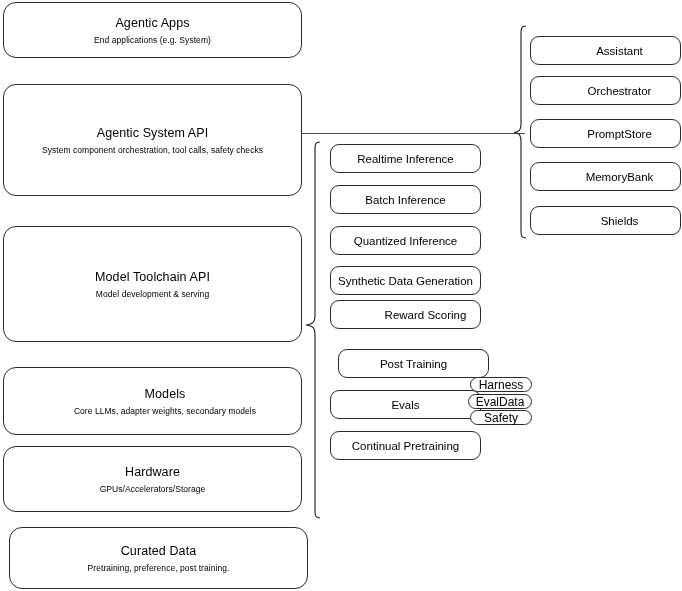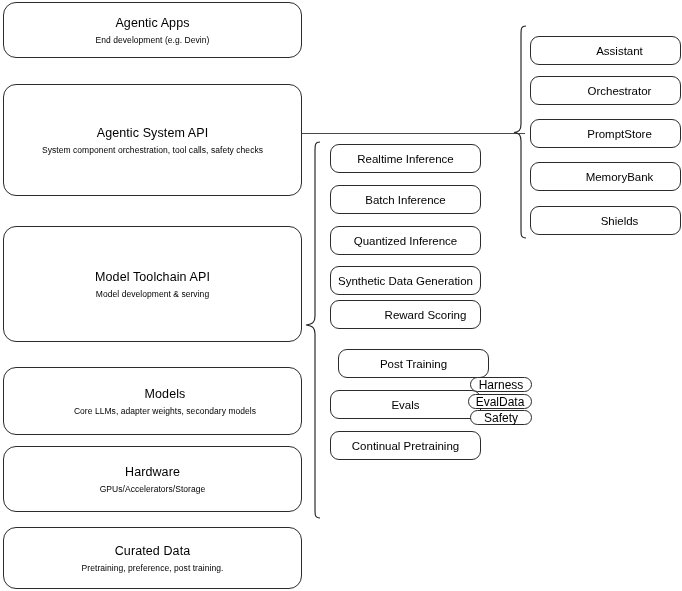--- a/index.html
+++ b/index.html
@@ -105,21 +105,21 @@
     stroke-width: 1.2;
   }
 </style>
 </head>
 <body>
 
 <div id="canvas">
 
   <div class="node layer" style="top:2px;height:56px;">
     <div class="title">Agentic Apps</div>
-    <div class="subtitle">End development (e.g. Devin)</div>
+    <div class="subtitle">End applications (e.g. System)</div>
   </div>
 
   <div class="node layer" style="top:84px;height:112px;">
     <div class="title">Agentic System API</div>
     <div class="subtitle">System component orchestration, tool calls, safety checks</div>
   </div>
 
   <div class="node layer" style="top:226px;height:116px;">
     <div class="title">Model Toolchain API</div>
     <div class="subtitle">Model development &amp; serving</div>
@@ -128,21 +128,21 @@
   <div class="node layer" style="top:367px;height:68px;padding-left:25px;">
     <div class="title">Models</div>
     <div class="subtitle">Core LLMs, adapter weights, secondary models</div>
   </div>
 
   <div class="node layer" style="top:446px;height:66px;">
     <div class="title">Hardware</div>
     <div class="subtitle">GPUs/Accelerators/Storage</div>
   </div>
 
-  <div class="node layer" style="top:527px;height:62px;">
+  <div class="node layer" style="top:527px;height:62px;margin-left:6px;">
     <div class="title">Curated Data</div>
     <div class="subtitle">Pretraining, preference, post training.</div>
   </div>
 
   <div class="connector-line" style="left:302px;top:133px;width:223px;"></div>
 
   <svg class="brace" style="left:512px;top:24px;" width="16" height="216" viewBox="0 0 16 216">
     <path d="M14 2 C9 2 9 5 9 10 L9 100 C9 106 7 108 2 108.5 C7 109 9 111 9 117 L9 206 C9 211 9 214 14 214"></path>
   </svg>
 

